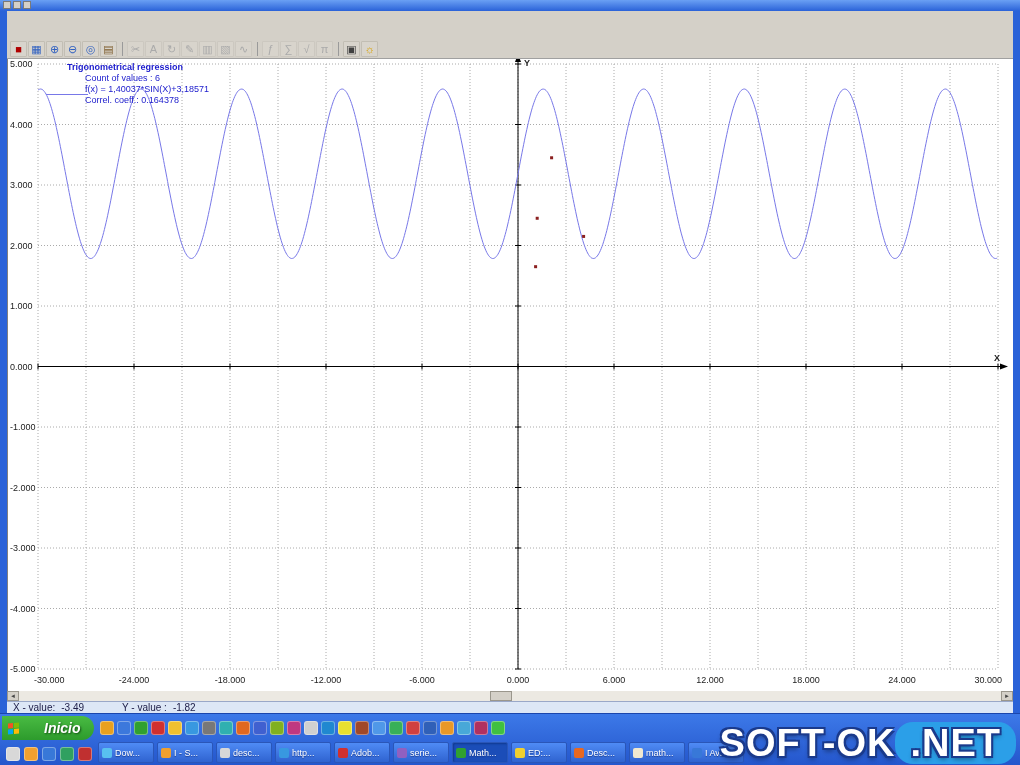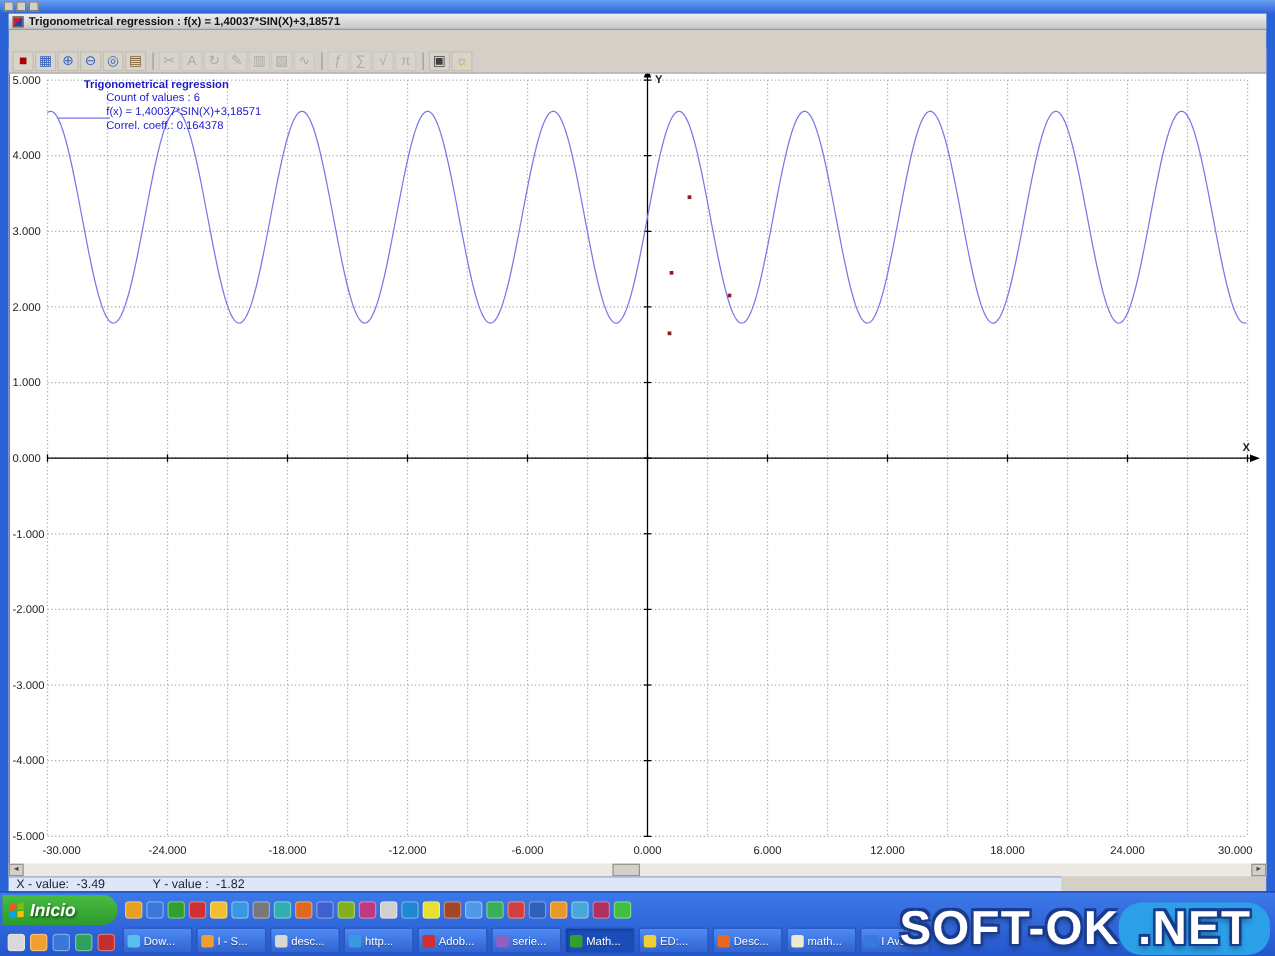--- a/index.html
+++ b/index.html
@@ -46,33 +46,33 @@
   #legend-sample { position:absolute; left:8px; top:32px; width:42px; height:1px; background:#7878e8; }
 
   #hscroll { position:absolute; left:0; top:680px; width:1006px; height:10px; background:#ece9e2;
     display:flex; }
   .sb-btn { width:12px; height:10px; background:#d4d0c8; border:1px solid #9a968c; font-size:6px;
     line-height:8px; text-align:center; color:#444; }
   .sb-track { flex:1; position:relative; }
   .sb-thumb { position:absolute; left:48%; top:0; width:22px; height:10px; background:#d4d0c8;
     border:1px solid #9a968c; }
 
-  #statusbar { position:absolute; left:0; top:690px; width:842px; height:12px; background:#dde7f6;
+  #statusbar { position:absolute; left:0; top:690px; width:1006px; height:12px; background:#dde7f6;
     border-top:1px solid #9aa8c8; display:flex; align-items:center; padding-left:6px;
     font-size:10px; color:#20204a; }
   #statusbar span { margin-right:6px; }
   #status-y-label { margin-left:32px; }
 
   
   #taskbar { position:absolute; left:0; top:713px; width:1020px; height:52px;
     background:linear-gradient(#3d79e8,#2456cc); border-top:1px solid #1b46ad; }
   #start { position:absolute; left:2px; top:2px; width:92px; height:24px;
     background:linear-gradient(#49bb43,#2d9b2c); border-radius:0 12px 12px 0;
     display:flex; align-items:center; padding-left:6px; color:#fff; font-weight:bold;
-    font-style:italic; font-size:14px; text-shadow:1px 1px 2px #145214; }
+    font-style:italic; font-size:14px; text-shadow:1px 1px 2px #145214;gap:20px; }
   #winflag { display:grid; grid-template-columns:5px 5px; grid-template-rows:5px 5px; gap:1px;
     margin-right:5px; transform:skewY(-6deg); }
   #winflag i { display:block; }
   #ql-row { position:absolute; left:100px; top:3px; height:22px; display:flex; gap:3px; align-items:center; }
   .ql-icon { width:14px; height:14px; border-radius:3px; border:1px solid rgba(255,255,255,.35); }
   #ql-row2 { position:absolute; left:6px; top:30px; height:20px; display:flex; gap:4px; align-items:center; }
   #task-row { position:absolute; left:98px; top:28px; height:21px; display:flex; gap:3px; }
   .tbtn { width:56px; height:21px; background:linear-gradient(#4f8bf5,#2f63d0); border:1px solid #2a56b8;
     border-radius:2px; display:flex; align-items:center; padding:0 3px; overflow:hidden; }
   .tbtn.active { background:#1b4db8; box-shadow:inset 1px 1px 2px #103a90; }
@@ -90,24 +90,20 @@
 <div id="screen">
 
   <div id="outer-top">
     <div class="outer-btn" style="left:3px"></div>
     <div class="outer-btn" style="left:13px"></div>
     <div class="outer-btn" style="left:23px"></div>
   </div>
 
   <div id="app">
 
-    <div id="titlebar">
-      <span id="app-icon"></span>
-      <span id="title-text">Trigonometrical regression : f(x) = 1,40037*SIN(X)+3,18571</span>
-    </div>
 
 
     <div id="toolbar">
         <div class="tb-icon" style="color: rgb(176, 0, 0);">■</div>
         <div class="tb-icon" style="color: rgb(48, 96, 192);">▦</div>
         <div class="tb-icon" style="color: rgb(48, 96, 192);">⊕</div>
         <div class="tb-icon" style="color: rgb(48, 96, 192);">⊖</div>
         <div class="tb-icon" style="color: rgb(48, 96, 192);">◎</div>
         <div class="tb-icon" style="color: rgb(128, 96, 48);">▤</div>
         <div class="tb-sep"></div>

